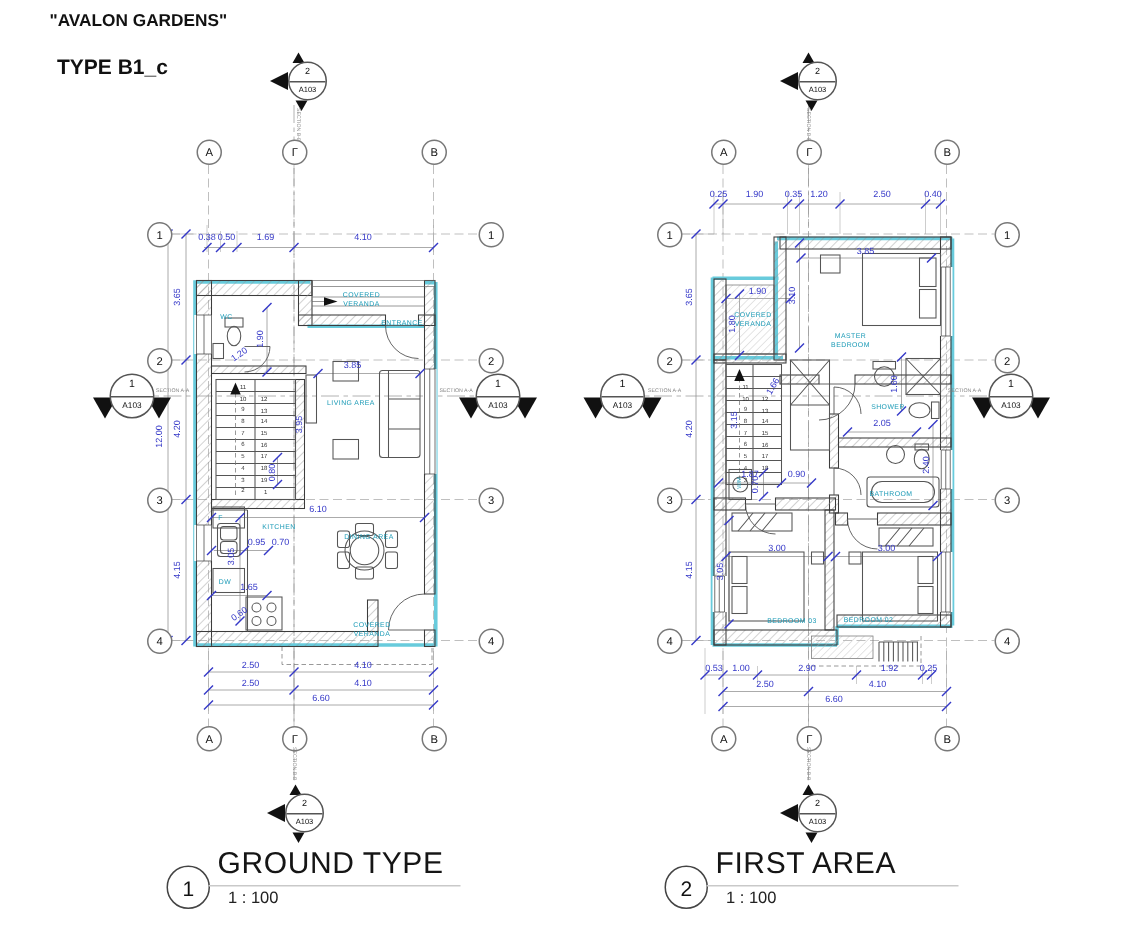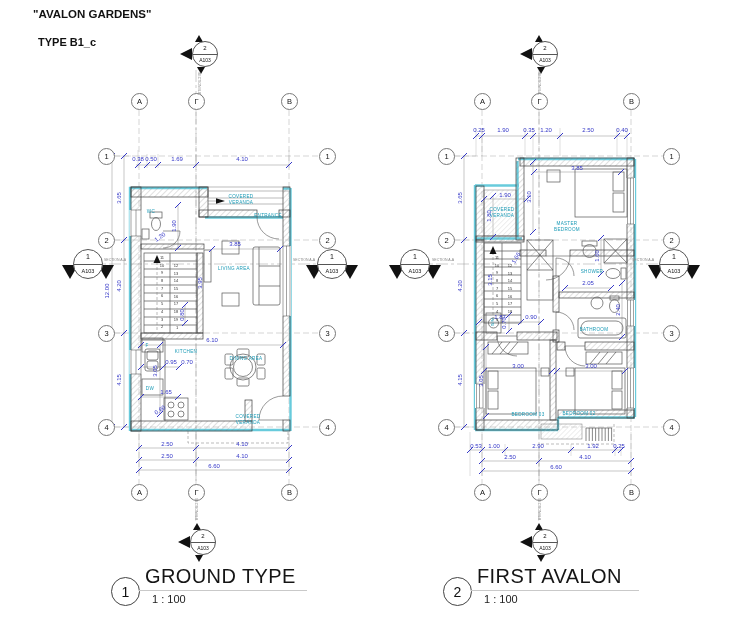--- a/index.html
+++ b/index.html
@@ -17,21 +17,21 @@
   .thin{stroke:#666;stroke-width:.45;fill:none}
   .win{stroke:#444;stroke-width:.5;fill:none}
   .wbg{fill:#fff;stroke:none}
   .vfloor{fill:url(#h2);stroke:#777;stroke-width:.5}
   .tick{stroke:#3538c8;stroke-width:1}
   .door{stroke:#555;stroke-width:.6;fill:none}
   .dash{stroke:#777;stroke-width:.5;stroke-dasharray:3 2;fill:none}
   .blk{fill:#111}
   
   .hdr1{position:absolute;left:33px;top:8px;font-size:11.5px;font-weight:bold;color:#111;}
-  .hdr2{position:absolute;left:38px;top:36px;font-size:11px;font-weight:bold;color:#111;}
+  .hdr2{position:absolute;left:38px;top:36px;font-size:14px;font-weight:bold;color:#111;}
   .d{position:absolute;font-size:6px;color:#3538c8;transform:translate(-50%,-50%);white-space:nowrap;}
   .dv{position:absolute;font-size:6px;color:#3538c8;transform:translate(-50%,-50%) rotate(-90deg);white-space:nowrap;}
   .da{position:absolute;font-size:6px;color:#3538c8;transform:translate(-50%,-50%) rotate(-35deg);white-space:nowrap;}
   .da60{position:absolute;font-size:6px;color:#3538c8;transform:translate(-50%,-50%) rotate(-60deg);white-space:nowrap;}
   .r{position:absolute;font-size:4.6px;color:#1a9ab6;transform:translate(-50%,-50%);text-align:center;letter-spacing:.3px;white-space:nowrap;}
   .r.wrap{white-space:normal;width:38px;line-height:1.3;}
   .rv{position:absolute;font-size:3.8px;color:#1a9ab6;transform:translate(-50%,-50%) rotate(-90deg);white-space:nowrap;}
   .bub{position:absolute;width:15px;height:15px;border:.9px solid #787878;border-radius:50%;background:#fff;
        font-size:7.5px;color:#111;display:flex;align-items:center;justify-content:center;}
   .smk{position:absolute;width:40px;height:28px;}
@@ -565,17 +565,17 @@
       <div>16</div>
       <div>17</div>
       <div>18</div>
     </div>
 
 <div class="tnum" style="left:111px;top:577px">1</div>
 <div class="ttl" style="left:145px;top:565px">GROUND TYPE</div>
 <div class="tline" style="left:139px;top:590px;width:168px"></div>
 <div class="tscale" style="left:152px;top:593px">1 : 100</div>
 <div class="tnum" style="left:443px;top:577px">2</div>
-<div class="ttl" style="left:477px;top:565px">FIRST AVALON</div>
+<div class="ttl" style="left:477px;top:565px">FIRST AREA</div>
 <div class="tline" style="left:471px;top:590px;width:168px"></div>
 <div class="tscale" style="left:484px;top:593px">1 : 100</div>
 
 </div>
 
 </body></html>

